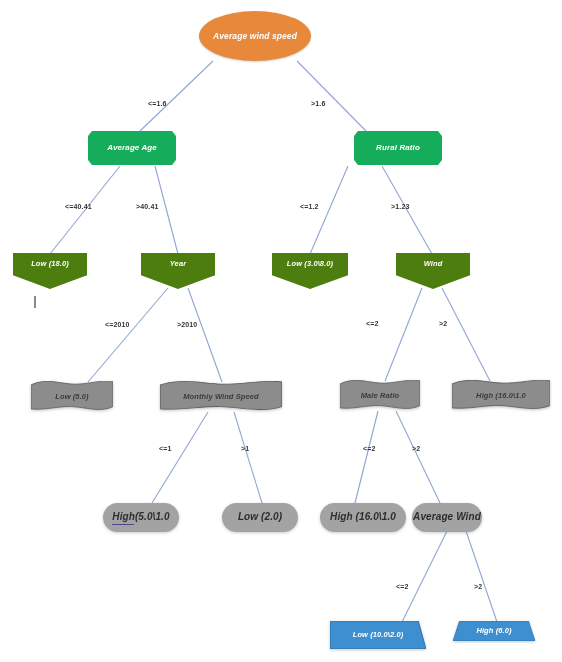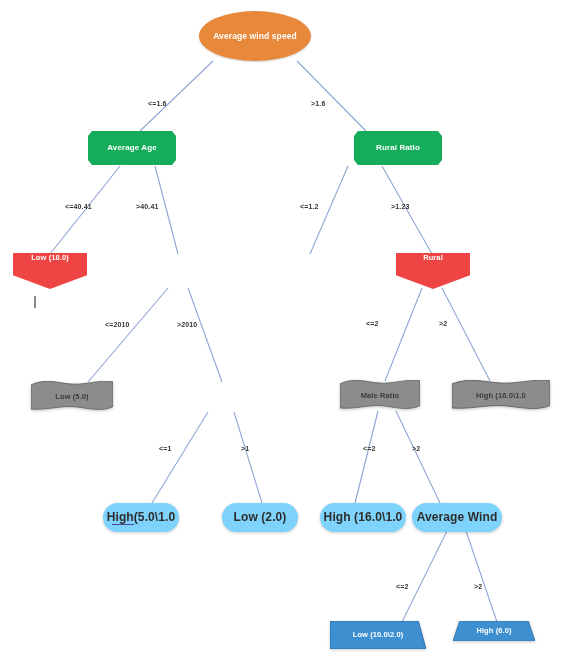--- a/index.html
+++ b/index.html
@@ -15,20 +15,21 @@
   .node{
     position:absolute;
     display:flex;align-items:center;justify-content:center;
     text-align:center;
     box-sizing:border-box;
     font-size:7.5px;
     line-height:1.25;
     letter-spacing:.1px;
     font-weight:bold;
     white-space:nowrap;
+    font-style:italic;
   }
   .node span{position:relative;z-index:3;display:block;}
 
   
   .n-root{
     background:#E8883A;
     border-radius:50%;
     color:#ffffff;
     font-size:8.5px;
     white-space:normal;
@@ -40,43 +41,44 @@
     background:#15AD5B;
     color:#ffffff;
     font-size:8px;
     border-radius:3px;
     clip-path:polygon(0 5px,4px 0,calc(100% - 4px) 0,100% 5px,100% calc(100% - 5px),calc(100% - 4px) 100%,4px 100%,0 calc(100% - 5px));
     filter:drop-shadow(0 1px 1.5px rgba(0,0,0,.22));
   }
 
   
   .n-navy{
-    background:#ef4444;
+    background:#4d7c0f;
     color:#ffffff;
     font-size:7.5px;
     clip-path:polygon(0 0,100% 0,100% 62%,50% 100%,0 62%);
     filter:drop-shadow(0 1px 1.5px rgba(0,0,0,.22));
     align-items:flex-start;
+    padding-top:6px;
   }
 
   
   .n-wave{
     color:#3b3b3b;
     font-size:7.5px;
     background:transparent;
     filter:drop-shadow(0 1px 1.5px rgba(0,0,0,.25));
     text-align:right;
   }
   .n-wave .wave-svg{position:absolute;left:0;top:0;width:100%;height:100%;z-index:1;}
 
   
   .n-pill{
-    background:#7dd3fc;
+    background:#a3a3a3;
     color:#2d2d2d;
-    font-size:12px;
+    font-size:10px;
     border-radius:999px;
     filter:drop-shadow(0 1px 1.5px rgba(0,0,0,.2));
   }
 
   
   .n-trap{
     color:#ffffff;
     font-size:7.5px;
     background:transparent;
     filter:drop-shadow(0 1px 1.5px rgba(0,0,0,.22));
@@ -145,33 +147,45 @@
   <div class="node n-green" style="left:88px;top:131px;width:88px;height:34px;">
     <span>Average Age</span>
   </div>
   <div class="node n-green" style="left:306px;top:131px;width:88px;height:34px;margin-left:48px;">
     <span>Rural Ratio</span>
   </div>
 
   <div class="node n-navy" style="left:13px;top:253px;width:74px;height:36px;">
     <span>Low (18.0)</span>
   </div>
+  <div class="node n-navy" style="left:141px;top:253px;width:74px;height:36px;">
+    <span>Year</span>
+  </div>
+  <div class="node n-navy" style="left:272px;top:253px;width:76px;height:36px;">
+    <span>Low (3.0\8.0)</span>
+  </div>
   <div class="node n-navy" style="left:396px;top:253px;width:74px;height:36px;">
-    <span>Rural</span>
+    <span>Wind</span>
   </div>
 
   <div class="caret" style="left:34px;top:296px;"></div>
 
   <div class="node n-wave" style="left:31px;top:381px;width:82px;height:31px;">
     <svg class="wave-svg" viewBox="0 0 100 40" preserveAspectRatio="none">
       <path d="M0,5 C18,-4 34,3 50,4 C68,5 84,-2 100,1 L100,33 C84,41 68,34 50,33 C34,32 18,38 0,36 Z" fill="#8C8C8C" stroke="#5f5f5f" stroke-width="1"></path>
     </svg>
     <span>Low (5.0)</span>
   </div>
 
+  <div class="node n-wave" style="left:160px;top:381px;width:122px;height:31px;">
+    <svg class="wave-svg" viewBox="0 0 100 40" preserveAspectRatio="none">
+      <path d="M0,5 C18,-4 34,3 50,4 C68,5 84,-2 100,1 L100,33 C84,41 68,34 50,33 C34,32 18,38 0,36 Z" fill="#8C8C8C" stroke="#5f5f5f" stroke-width="1"></path>
+    </svg>
+    <span>Monthly Wind Speed</span>
+  </div>
 
   <div class="node n-wave" style="left:340px;top:380px;width:80px;height:31px;">
     <svg class="wave-svg" viewBox="0 0 100 40" preserveAspectRatio="none">
       <path d="M0,5 C18,-4 34,3 50,4 C68,5 84,-2 100,1 L100,33 C84,41 68,34 50,33 C34,32 18,38 0,36 Z" fill="#8C8C8C" stroke="#5f5f5f" stroke-width="1"></path>
     </svg>
     <span>Male Ratio</span>
   </div>
 
   <div class="node n-wave" style="left:452px;top:380px;width:98px;height:31px;">
     <svg class="wave-svg" viewBox="0 0 100 40" preserveAspectRatio="none">
@@ -184,21 +198,21 @@
     <span>High(5.0\1.0</span>
   </div>
   <div class="underline-artifact" style="left:112px;top:524px;width:22px;"></div>
 
   <div class="node n-pill" style="left:222px;top:503px;width:76px;height:29px;align-items:center;">
     <span>Low (2.0)</span>
   </div>
   <div class="node n-pill" style="left:320px;top:503px;width:86px;height:29px;">
     <span>High (16.0\1.0</span>
   </div>
-  <div class="node n-pill" style="left:412px;top:503px;width:90px;height:29px;">
+  <div class="node n-pill" style="left:412px;top:503px;width:70px;height:29px;">
     <span>Average Wind</span>
   </div>
 
   <div class="node n-trap" style="left:330px;top:621px;width:96px;height:28px;">
     <svg class="trap-svg" viewBox="0 0 100 30" preserveAspectRatio="none">
       <path d="M0,0 L92,0 L100,30 L0,30 Z" fill="#3E8FD0" stroke="#2E6FA8" stroke-width="1"></path>
     </svg>
     <span>Low (10.0\2.0)</span>
   </div>
   <div class="node n-trap" style="left:453px;top:621px;width:82px;height:20px;">

